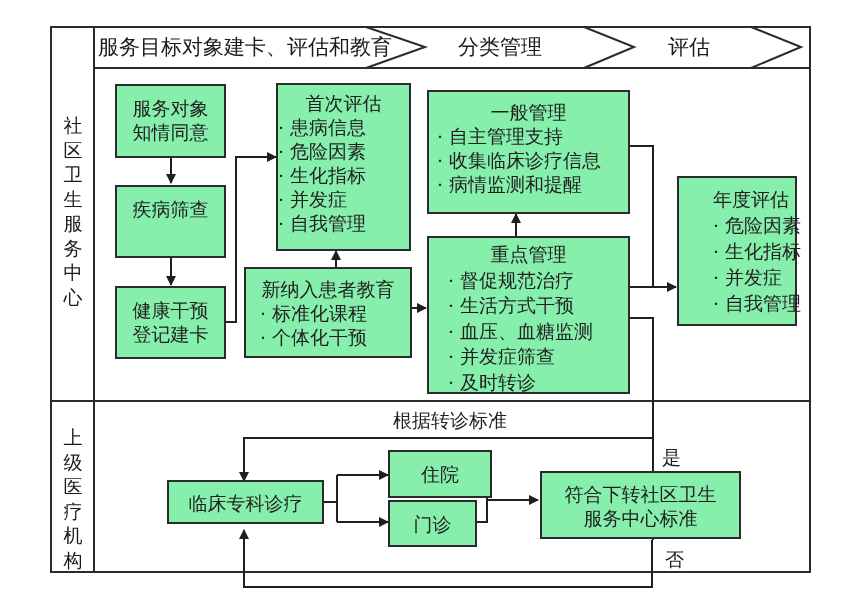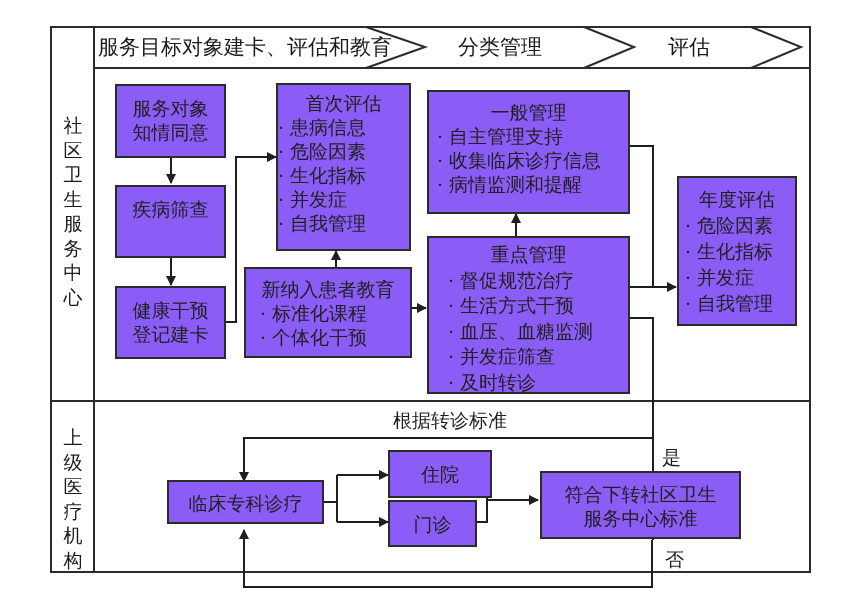--- a/index.html
+++ b/index.html
@@ -1,19 +1,19 @@
 <!DOCTYPE html>
 <html><head>
 <meta charset="utf-8">
 <style>
   html, body { margin:0; padding:0; background:#ffffff; }
   body { width:863px; height:602px; position:relative; overflow:hidden;
          font-family: "DejaVu Serif", "Liberation Serif", serif; color:#1a1a1a; }
   svg#diagram { position:absolute; left:0; top:0; }
-  .box { position:absolute; border:2px solid #2b2b2b; background:#8b5cf6; box-sizing:border-box; }
+  .box { position:absolute; border:2px solid #2b2b2b; background:#86efac; box-sizing:border-box; }
   .txt { position:absolute; font-size:19px; line-height:24px; white-space:nowrap; color:#1f1f1f; }
   .center { text-align:center; }
   .lane-label { position:absolute; font-size:19px; line-height:24.5px; width:24px; text-align:center; white-space:normal; word-break:break-all; }
   .phase { position:absolute; font-size:21px; line-height:24px; white-space:nowrap; }
   .item::before { content:"· "; }
 </style>
 </head>
 <body>
 
 <svg id="diagram" width="863" height="602" viewBox="0 0 863 602">
@@ -138,21 +138,21 @@
       <div class="item">督促规范治疗</div>
       <div class="item">生活方式干预</div>
       <div class="item">血压、血糖监测</div>
       <div class="item">并发症筛查</div>
       <div class="item">及时转诊</div>
     </div>
   </div>
 </div>
 
 <div class="box" style="left:677px; top:176px; width:120px; height:150px;">
-  <div class="txt" style="left:0; right:0; top:8px; line-height:26px;">
+  <div class="txt" style="left:0; right:0; top:8px; line-height:26px;padding-left:28px;">
     <div class="center">年度评估</div>
     <div style="padding-left:6px;">
       <div class="item">危险因素</div>
       <div class="item">生化指标</div>
       <div class="item">并发症</div>
       <div class="item">自我管理</div>
     </div>
   </div>
 </div>
 

